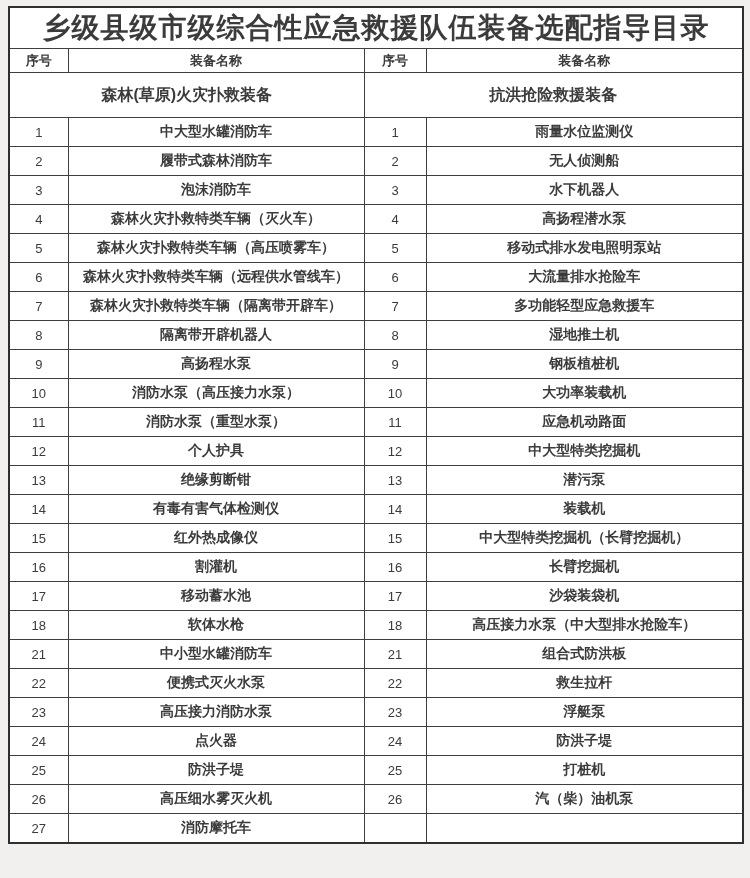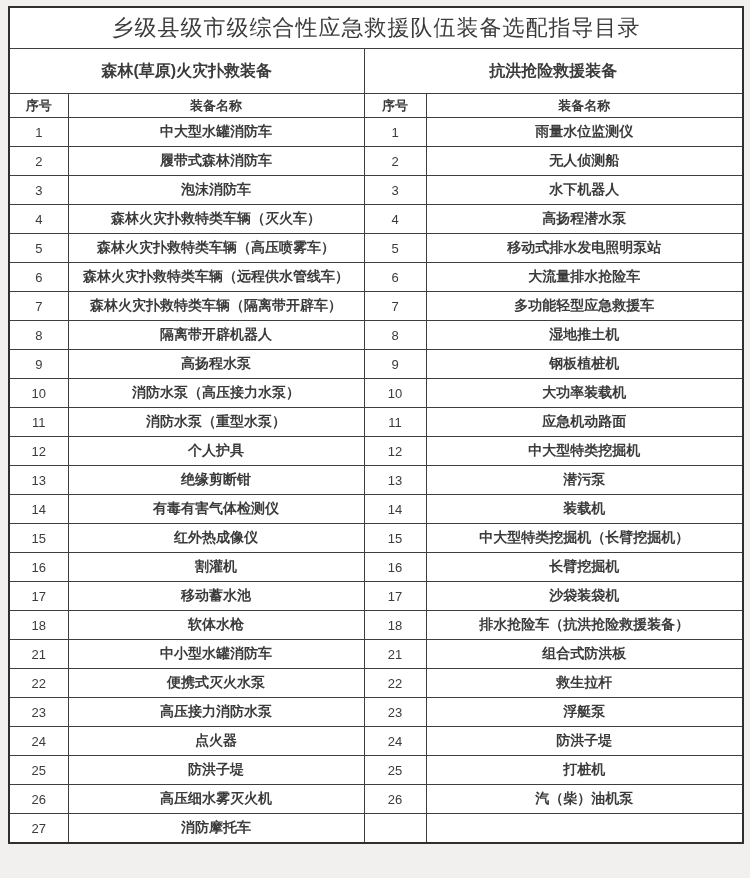--- a/index.html
+++ b/index.html
@@ -29,22 +29,22 @@
     border: 1px solid #3e3e3e;
     text-align: center;
     vertical-align: middle;
     color: #3b3b3b;
     overflow: hidden;
     white-space: nowrap;
     padding: 0 2px;
   }
   td.title-cell {
     height: 40px;
-    font-size: 22px;
-    font-weight: 400;
+    font-size: 28px;
+    font-weight: 700;
     color: #151515;
     letter-spacing: 1px;
   }
   td.section-cell {
     height: 44px;
     font-size: 16px;
     font-weight: 700;
     color: #222222;
   }
   td.colhead-cell {
@@ -75,28 +75,28 @@
       <col style="width:59px">
       <col style="width:296px">
       <col style="width:62px">
       <col style="width:317px">
     </colgroup>
     <tbody>
       <tr>
         <td class="title-cell" colspan="4">乡级县级市级综合性应急救援队伍装备选配指导目录</td>
       </tr>
       <tr>
-        <td class="section-cell" colspan="2">森林(草原)火灾扑救装备</td>
-        <td class="section-cell" colspan="2">抗洪抢险救援装备</td>
-      </tr>
-      <tr>
         <td class="colhead-cell">序号</td>
         <td class="colhead-cell">装备名称</td>
         <td class="colhead-cell">序号</td>
         <td class="colhead-cell">装备名称</td>
+      </tr>
+      <tr>
+        <td class="section-cell" colspan="2">森林(草原)火灾扑救装备</td>
+        <td class="section-cell" colspan="2">抗洪抢险救援装备</td>
       </tr>
 
     <tr>
           <td class="seq-cell">1</td>
           <td class="name-cell">中大型水罐消防车</td>
           <td class="seq-cell">1</td>
           <td class="name-cell">雨量水位监测仪</td>
         </tr>
         <tr>
           <td class="seq-cell">2</td>
@@ -191,21 +191,21 @@
         <tr>
           <td class="seq-cell">17</td>
           <td class="name-cell">移动蓄水池</td>
           <td class="seq-cell">17</td>
           <td class="name-cell">沙袋装袋机</td>
         </tr>
         <tr>
           <td class="seq-cell">18</td>
           <td class="name-cell">软体水枪</td>
           <td class="seq-cell">18</td>
-          <td class="name-cell">排水抢险车（抗洪抢险救援装备）</td>
+          <td class="name-cell">高压接力水泵（中大型排水抢险车）</td>
         </tr>
         <tr>
           <td class="seq-cell">21</td>
           <td class="name-cell">中小型水罐消防车</td>
           <td class="seq-cell">21</td>
           <td class="name-cell">组合式防洪板</td>
         </tr>
         <tr>
           <td class="seq-cell">22</td>
           <td class="name-cell">便携式灭火水泵</td>

